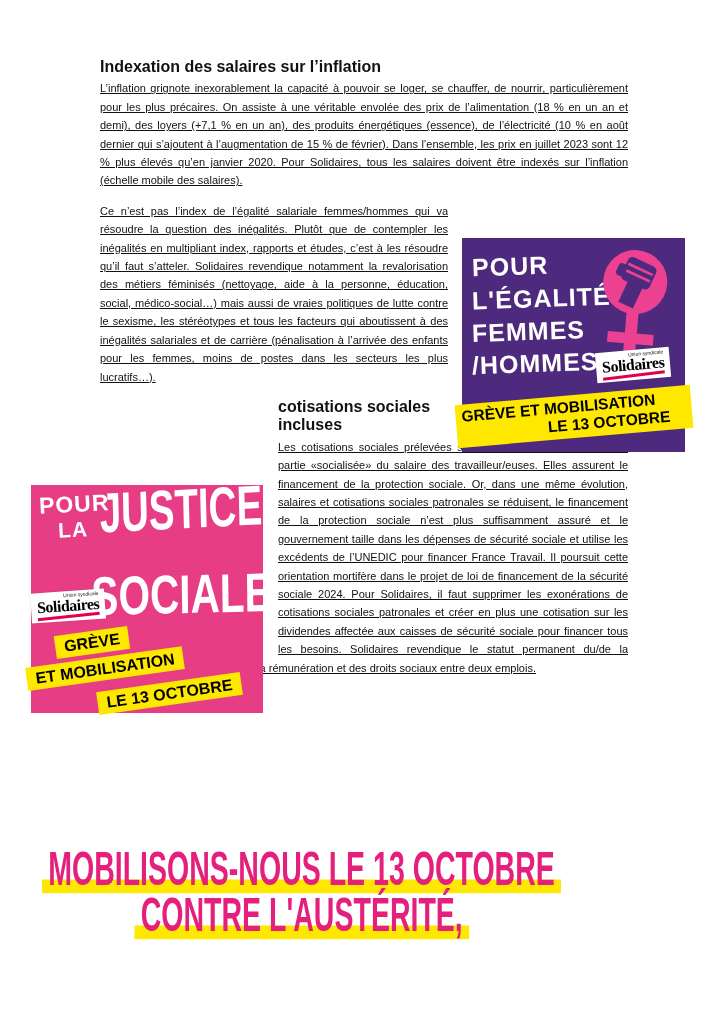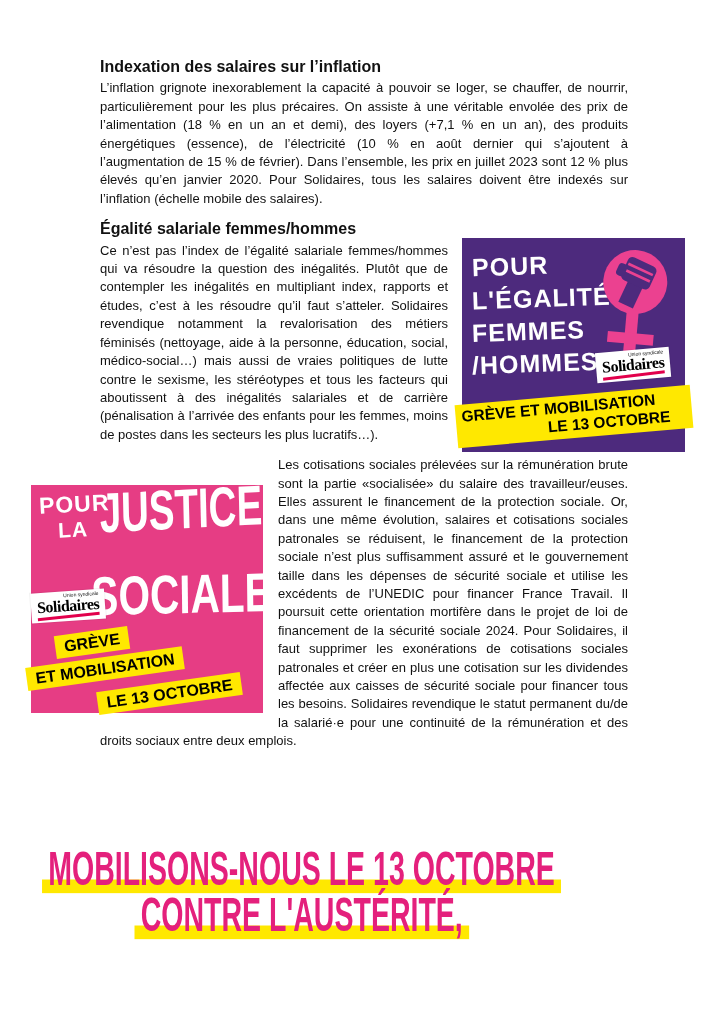--- a/index.html
+++ b/index.html
@@ -1,21 +1,21 @@
 <!DOCTYPE html>
 <html lang="fr"><head>
 <meta charset="utf-8">
 <style>
   html,body{margin:0;padding:0;background:#ffffff;}
   .page{position:relative;width:724px;height:1024px;background:#ffffff;overflow:hidden;
         font-family:"Liberation Sans",sans-serif;color:#111;margin-top:10px;}
   
   .content{position:absolute;left:100px;top:48px;width:528px;}
   .head{font-size:16px;font-weight:bold;margin:0 0 3px 0;line-height:18.4px;}
-  .bodytext{font-size:13px;line-height:18.4px;text-align:justify;margin:0;hyphens:auto;}
+  .bodytext{font-size:11px;line-height:18.4px;text-align:justify;margin:0;hyphens:auto;text-decoration:underline;}
   .sec2{margin-top:12px;}
   .sec3{margin-top:12px;}
   .spacer-r{float:right;width:180px;height:232px;}
   .spacer-l{float:left;width:178px;height:260px;}
   .head .hline{display:block;}
   
   .poster{position:absolute;}
   .poster-eq{left:462px;top:228px;width:223px;height:214px;background:#4d2a7d;}
   .hand{font-weight:bold;color:#fff;white-space:nowrap;letter-spacing:1px;}
   .eq-l{position:absolute;left:10px;transform:rotate(-2deg);font-size:25px;line-height:25px;}
@@ -64,27 +64,27 @@
 
   <div class="content">
 
     <div class="sec1">
       <h3 class="head">Indexation des salaires sur l’inflation</h3>
       <p class="bodytext">L’inflation grignote inexorablement la capacité à pouvoir se loger, se chauffer, de nourrir, particulièrement pour les plus précaires. On assiste à une véritable envolée des prix de l’alimentation (18 % en un an et demi), des loyers (+7,1 % en un an),  des produits énergétiques (essence), de l’électricité (10 % en août dernier qui s’ajoutent à l’augmentation de 15 % de février). Dans l’ensemble, les prix en juillet 2023 sont 12 % plus élevés qu’en janvier 2020. Pour Solidaires, tous les salaires doivent être indexés sur l’inflation (échelle mobile des salaires).</p>
     </div>
 
     <div class="sec2">
       <span class="spacer-r"></span>
-      <h3 class="head">Égalité salariale femmes/hommes</h3>
       <p class="bodytext">Ce n’est pas l’index de l’égalité salariale femmes/hommes qui va résoudre la question des inégalités. Plutôt que de contempler les inégalités en multipliant index, rapports et études, c’est à les résoudre qu’il faut s’atteler. Solidaires revendique notamment la revalorisation des métiers féminisés (nettoyage, aide à la personne, éducation, social, médico-social…) mais aussi de vraies politiques de lutte contre le sexisme, les stéréotypes et tous les facteurs qui aboutissent à des inégalités salariales et de carrière (pénalisation à l’arrivée des enfants pour les femmes, moins de postes dans les secteurs les plus lucratifs…).</p>
     </div>
 
     <div class="sec3">
       <span class="spacer-l"></span>
       <h3 class="head">
+          <span class="hline">cotisations sociales incluses</span>
         </h3>
       <p class="bodytext">Les cotisations sociales prélevées sur la rémunération brute sont la partie «socialisée» du salaire des travailleur/euses.  Elles assurent le financement de la protection sociale. Or, dans une même évolution, salaires et cotisations sociales patronales se réduisent, le financement de la protection sociale n’est plus suffisamment assuré et  le gouvernement taille dans les dépenses de sécurité sociale et utilise  les excédents de l’UNEDIC pour financer France Travail. Il poursuit cette orientation mortifère dans le projet de loi de financement de la sécurité sociale 2024. Pour Solidaires, il faut supprimer les exonérations de cotisations sociales patronales et créer en plus une cotisation sur les dividendes affectée aux caisses de sécurité sociale pour financer tous les besoins. Solidaires revendique le statut permanent du/de la salarié·e pour une continuité de la rémunération et des droits sociaux entre deux emplois.</p>
     </div>
 
   </div>
 
   <div class="poster poster-eq">
     <div class="hand eq-l eq-l1">POUR</div>
     <div class="hand eq-l eq-l2">L'ÉGALITÉ</div>
     <div class="hand eq-l eq-l3">FEMMES</div>

